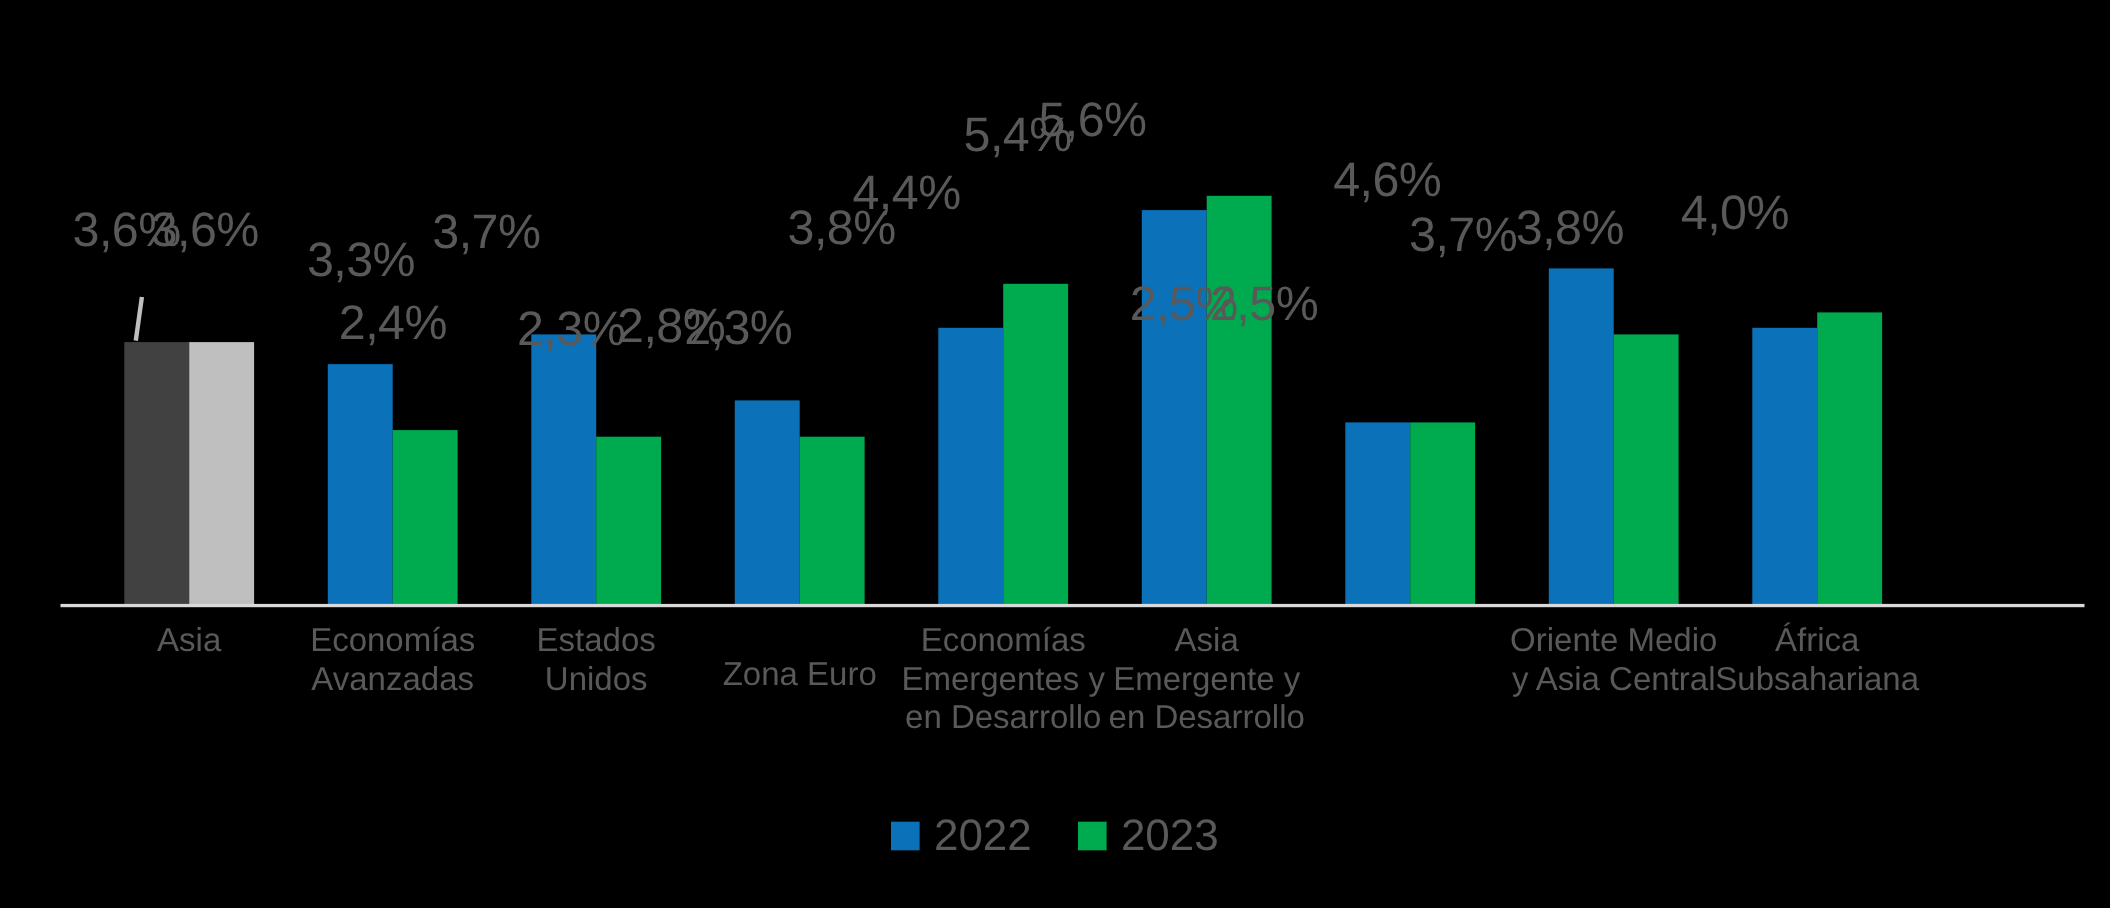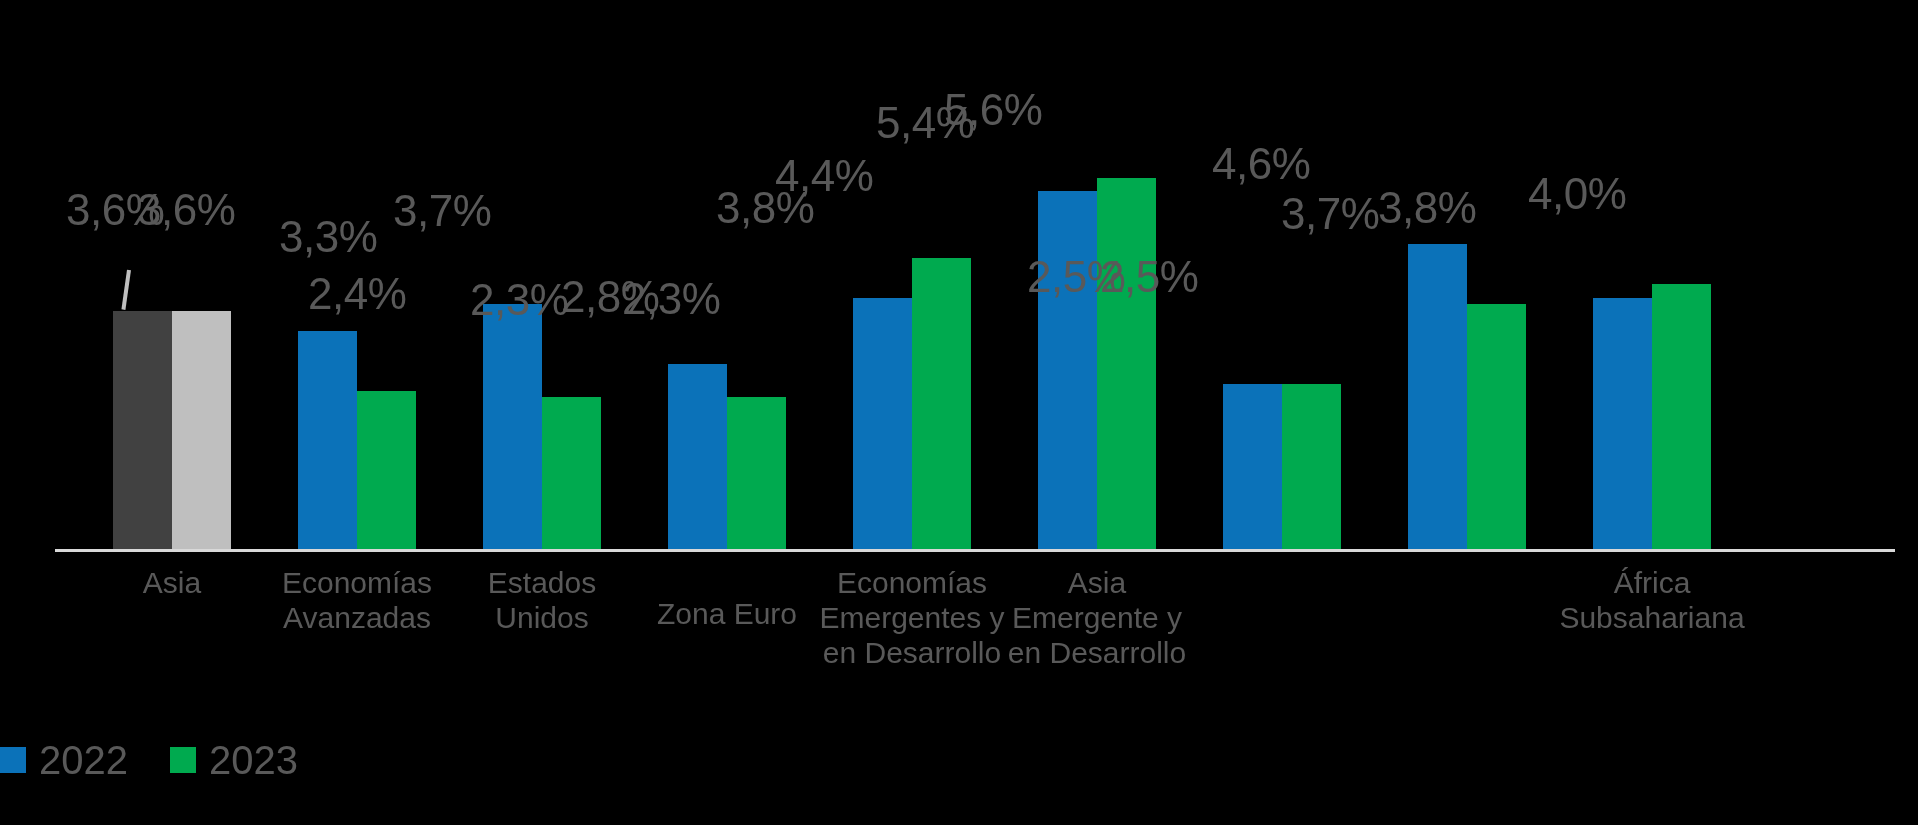--- a/index.html
+++ b/index.html
@@ -20,21 +20,21 @@
 
   .dlabel{position:absolute;color:#595959;font-size:44px;line-height:44px;
           white-space:nowrap;letter-spacing:-0.5px;}
 
   .leader{position:absolute;background:#BFBFBF;}
 
   .cat-label{position:absolute;color:#595959;font-size:30px;line-height:35px;
              text-align:center;white-space:pre-line;}
 
   .legend{position:absolute;left:0;top:740px;width:1918px;
-          display:flex;align-items:center;gap:42px;}
+          display:flex;justify-content:center;align-items:center;gap:42px;}
   .legend-item{display:flex;align-items:center;gap:13px;}
   .legend-swatch{width:26px;height:26px;display:block;}
   .legend-text{color:#595959;font-size:40px;line-height:40px;}
 </style>
 </head>
 <body>
 
 <div id="chart-root">
 
   <div class="plot">
@@ -102,20 +102,22 @@
 Avanzadas</div>
     <div class="cat-label" style="left:427px;  top:565px; width:230px;">Estados
 Unidos</div>
     <div class="cat-label" style="left:612px;  top:565px; width:230px;margin-top:31px;">Zona Euro</div>
     <div class="cat-label" style="left:797px;  top:565px; width:230px;">Economías
 Emergentes y
 en Desarrollo</div>
     <div class="cat-label" style="left:982px;  top:565px; width:230px;">Asia
 Emergente y
 en Desarrollo</div>
+    <div class="cat-label" style="left:1352px; top:565px; width:230px;">Oriente Medio
+y Asia Central</div>
     <div class="cat-label" style="left:1537px; top:565px; width:230px;">África
 Subsahariana</div>
 
     <div class="legend">
       <div class="legend-item">
         <span class="legend-swatch" style="background:#0B72B9;"></span>
         <span class="legend-text">2022</span>
       </div>
       <div class="legend-item">
         <span class="legend-swatch" style="background:#00AA4F;"></span>

